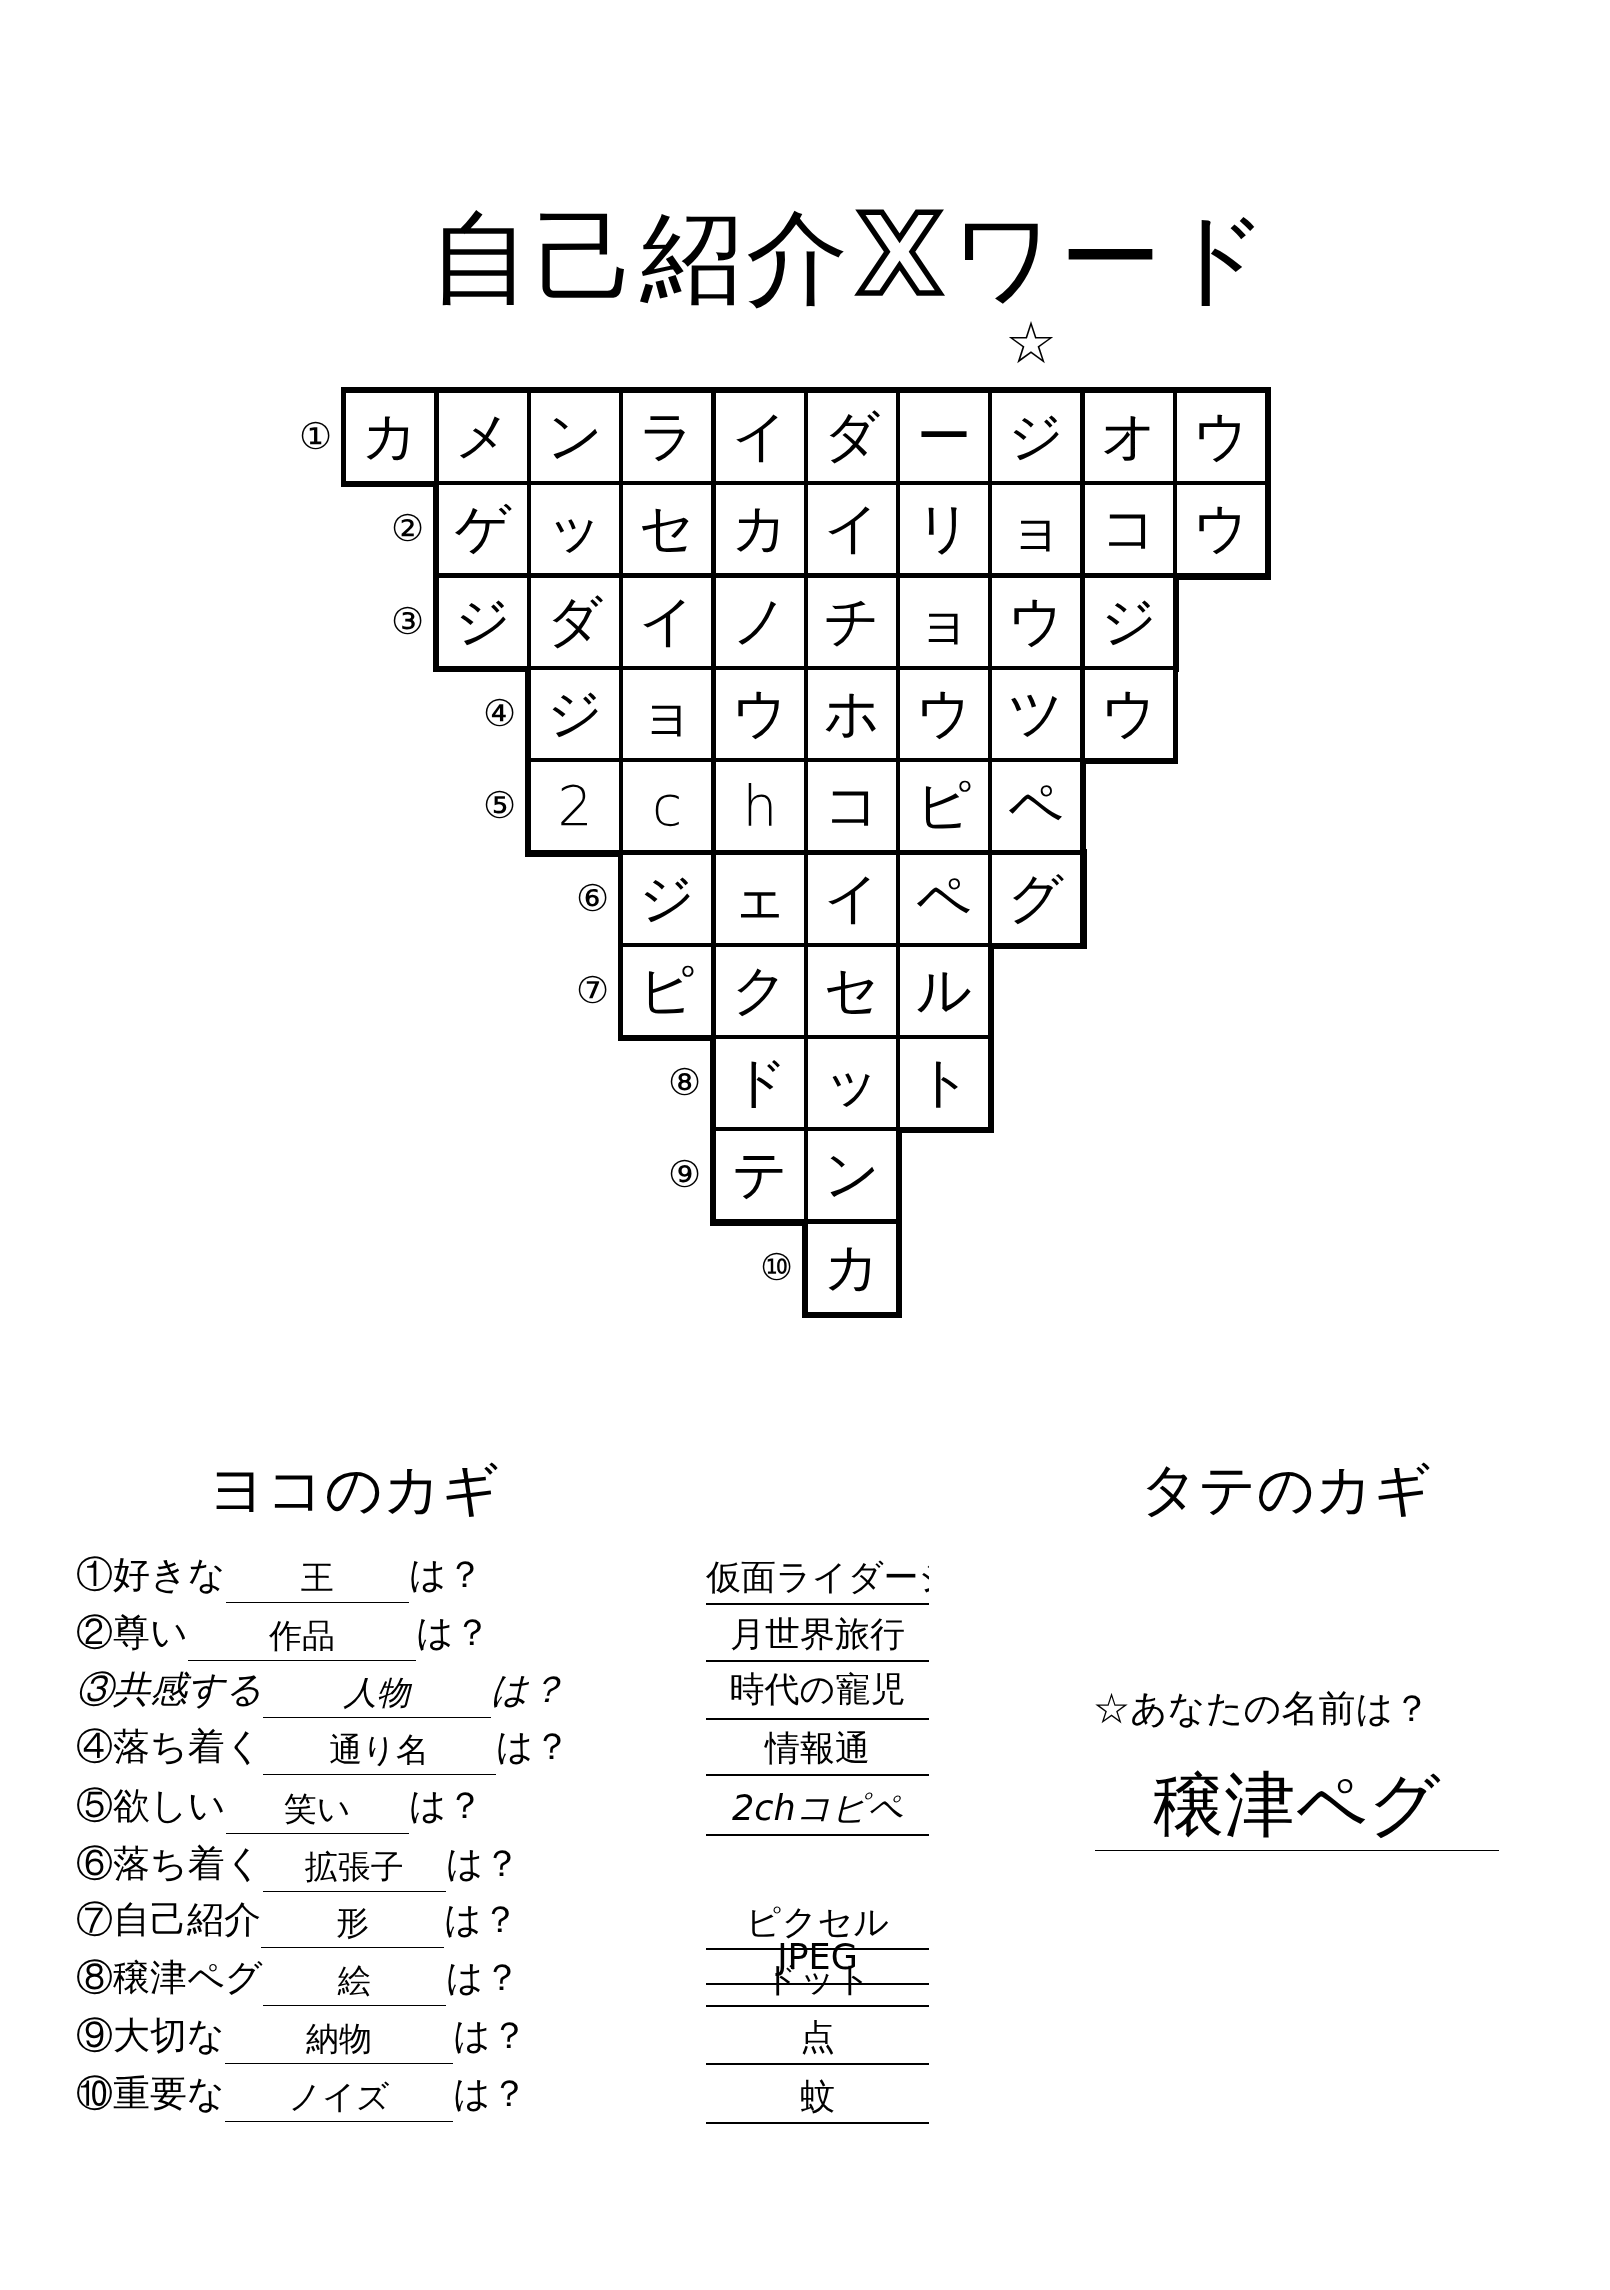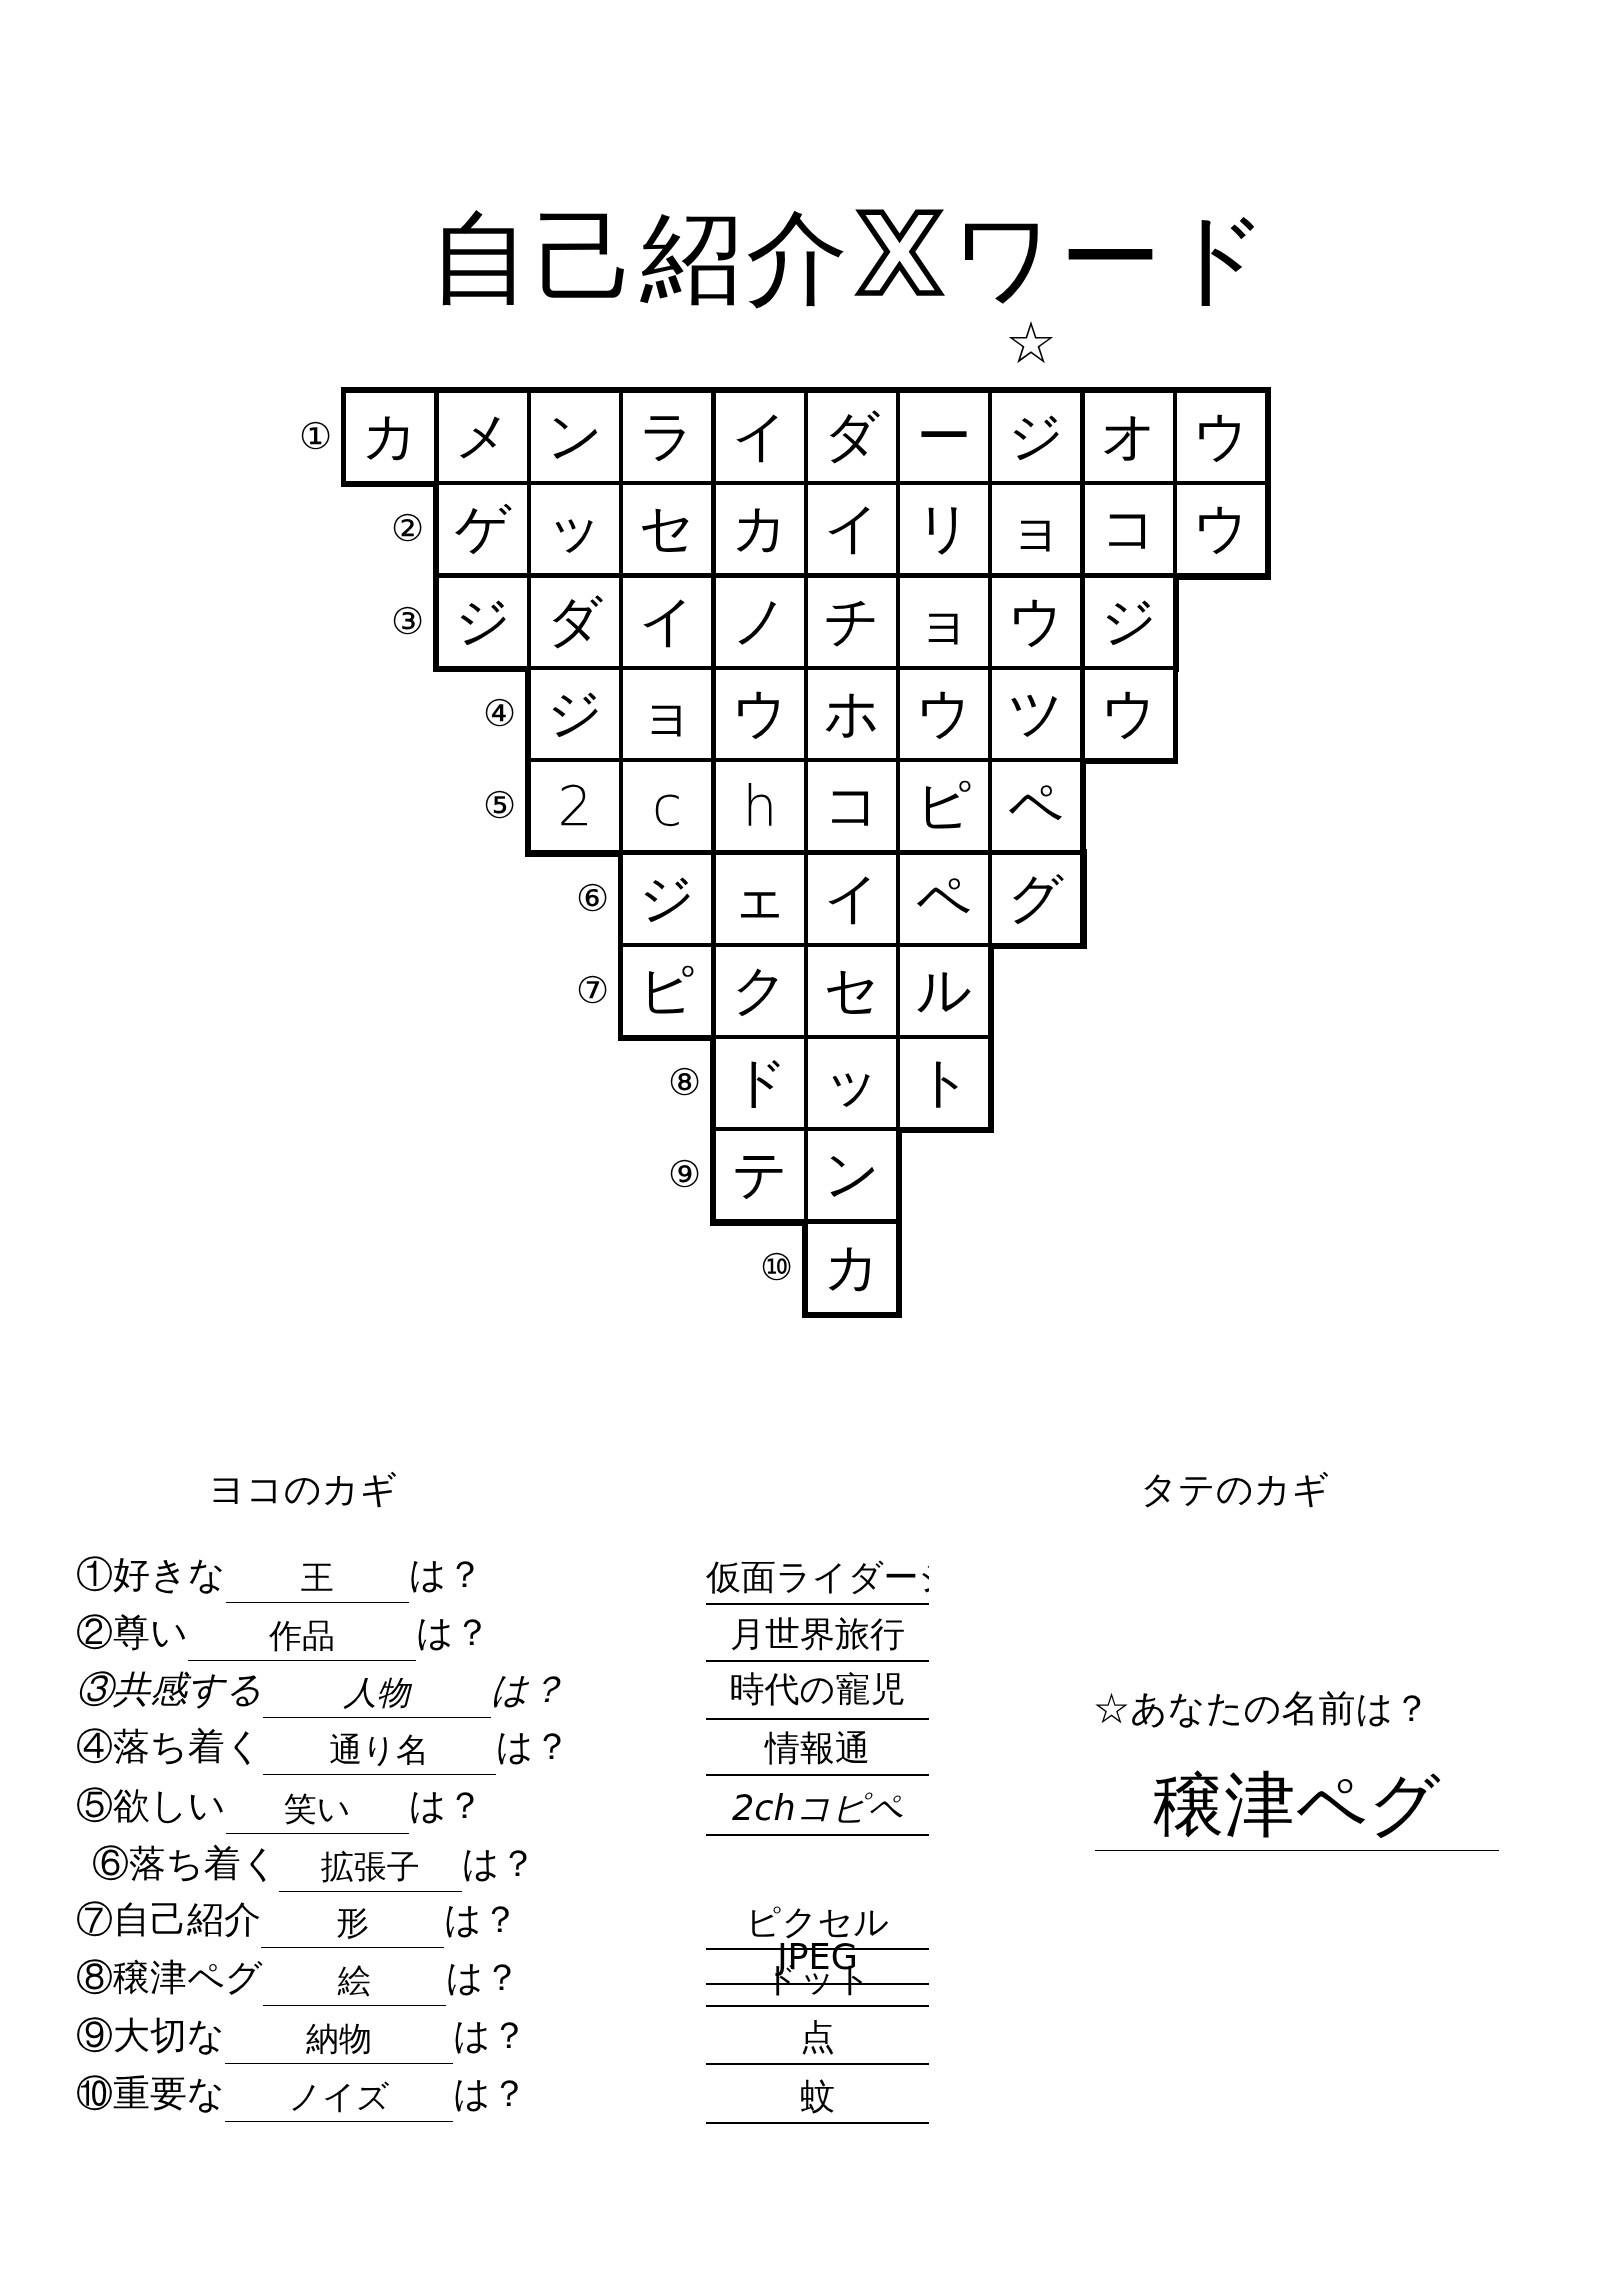--- a/index.html
+++ b/index.html
@@ -14,21 +14,21 @@
   .star-mark { position:absolute; left:1005px; top:311px; font-size:58px; line-height:64px;
                font-family:"DejaVu Sans", sans-serif; }
   .grid { position:absolute; left:0; top:0; }
   .cell { position:absolute; width:92px; height:92px; box-sizing:border-box;
           border:4.6px solid #000; background:#fff; display:flex; align-items:center;
           justify-content:center; font-size:55px; font-family:"DejaVu Sans", sans-serif;
           font-weight:200; }
   .outline { position:absolute; border:0; }
   .row-num { position:absolute; font-size:37px; font-family:"DejaVu Serif", serif;
              width:55px; text-align:center; line-height:92px; }
-  .section-h { position:absolute; font-size:37px; font-family:"DejaVu Sans", sans-serif;
+  .section-h { position:absolute; font-size:57px; font-family:"DejaVu Sans", sans-serif;
                line-height:73px;text-align:center; }
   .clue { position:absolute; left:76px; height:57px; font-size:37px; line-height:57px;
           white-space:nowrap; font-family:"DejaVu Serif", serif; }
   .clue .blank { display:inline-block; border-bottom:1.8px solid #000; text-align:center;
                  font-family:"DejaVu Sans", sans-serif; font-size:33px; line-height:49px;
                  vertical-align:bottom; }
   .ans { position:absolute; left:706px; width:223px; height:51px; border-bottom:2.7px solid #000;
          text-align:center; font-size:35px; line-height:51px; font-family:"DejaVu Sans", sans-serif;
          white-space:nowrap; overflow:hidden; }
   .name-q { position:absolute; left:1093px; top:1681px; font-size:37px; line-height:55px;
@@ -130,21 +130,21 @@
     <div class="clue" style="top: 1546px;"><span>①</span><span>好きな</span><span class="blank" style="width:183px">王</span><span>は？</span></div>
     <div class="ans" style="top: 1552px;">仮面ライダージオウ</div>
     <div class="clue" style="top: 1604px;"><span>②</span><span>尊い</span><span class="blank" style="width:228px">作品</span><span>は？</span></div>
     <div class="ans" style="top: 1609px;">月世界旅行</div>
     <div class="clue" style="top: 1661px; font-style: italic;"><span>③</span><span>共感する</span><span class="blank" style="width:228px">人物</span><span>は？</span></div>
     <div class="ans" style="top: 1667px; font-family: Liberation Mono, monospace;">時代の寵児</div>
     <div class="clue" style="top: 1718px;"><span>④</span><span>落ち着く</span><span class="blank" style="width:233px">通り名</span><span>は？</span></div>
     <div class="ans" style="top: 1723px;">情報通</div>
     <div class="clue" style="top: 1777px;"><span>⑤</span><span>欲しい</span><span class="blank" style="width:183px">笑い</span><span>は？</span></div>
     <div class="ans" style="top: 1783px; font-style: italic;">2chコピペ</div>
-    <div class="clue" style="top: 1835px; margin-left: 16px;"><span>⑥</span><span>落ち着く</span><span class="blank" style="width:183px">拡張子</span><span>は？</span></div>
+    <div class="clue" style="top: 1835px;"><span>⑥</span><span>落ち着く</span><span class="blank" style="width:183px">拡張子</span><span>は？</span></div>
     <div class="ans" style="top: 1932px;">JPEG</div>
     <div class="clue" style="top: 1891px;"><span>⑦</span><span>自己紹介</span><span class="blank" style="width:183px">形</span><span>は？</span></div>
     <div class="ans" style="top: 1897px;">ピクセル</div>
     <div class="clue" style="top: 1949px;"><span>⑧</span><span>穣津ペグ</span><span class="blank" style="width:183px">絵</span><span>は？</span></div>
     <div class="ans" style="top: 1954px;">ドット</div>
     <div class="clue" style="top: 2007px;"><span>⑨</span><span>大切な</span><span class="blank" style="width:228px">納物</span><span>は？</span></div>
     <div class="ans" style="top: 2012px;">点</div>
     <div class="clue" style="top: 2065px;"><span>⑩</span><span>重要な</span><span class="blank" style="width:228px">ノイズ</span><span>は？</span></div>
     <div class="ans" style="top: 2071px;">蚊</div>
   </div>

